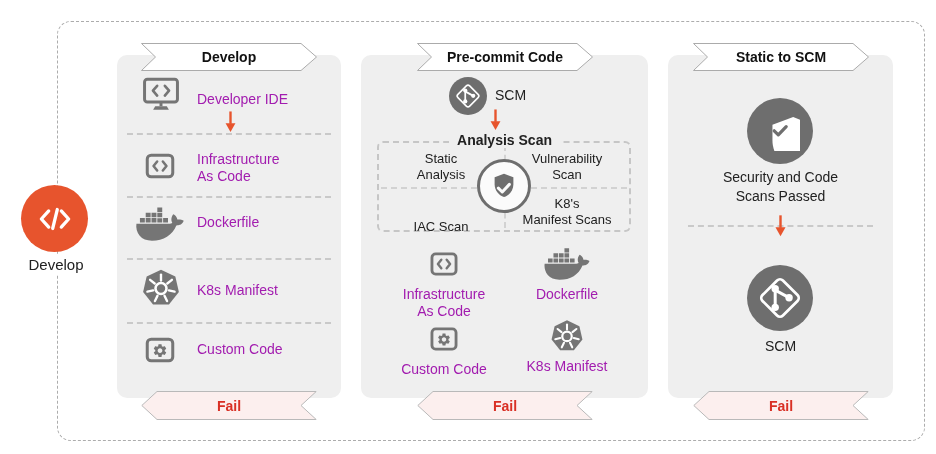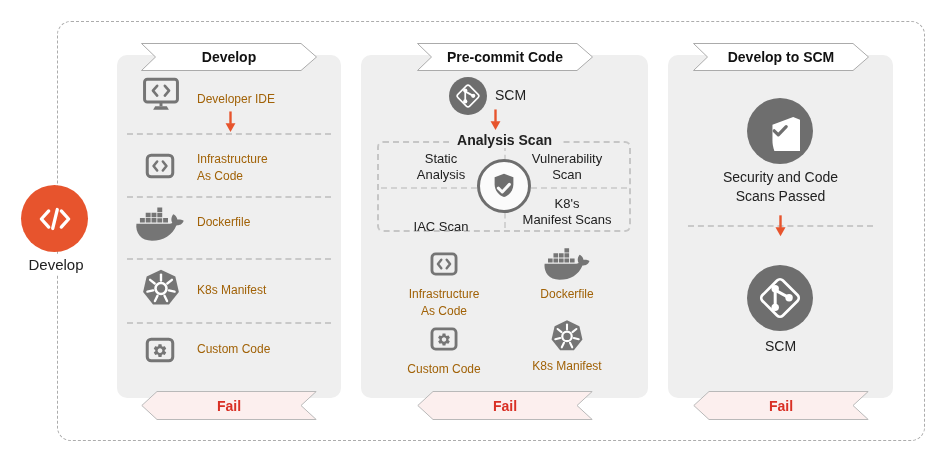--- a/index.html
+++ b/index.html
@@ -17,21 +17,21 @@
   .hbanner{top:43px;}
   .fbanner{top:391px;height:29px;}
   .hbanner svg,.fbanner svg{position:absolute;left:0;top:0;width:100%;height:100%;}
   .hbanner .shape{fill:#ffffff;stroke:#ABABAB;stroke-width:1;}
   .fbanner .shape{fill:#FCEFEE;stroke:#B9B9B9;stroke-width:1;}
   .hbanner span,.fbanner span{position:absolute;inset:0;display:flex;align-items:center;
          justify-content:center;font-weight:bold;font-size:14px;color:#111;}
   .fbanner span{color:#D93025;}
 
   .pre{white-space:pre-line;}
-  .lbl{font-size:12px;line-height:17px;color:#a16207;}
+  .lbl{font-size:14px;line-height:17px;color:#a21caf;}
   .ic{position:absolute;color:#757575;}
   .sep{position:absolute;left:10px;right:10px;border-top:2px dashed #C9C9C9;}
   .arrow{position:absolute;color:#E7542D;}
 
   
   .entry-circle{position:absolute;left:21px;top:185px;width:67px;height:67px;border-radius:50%;
          background:#E7542D;display:flex;align-items:center;justify-content:center;z-index:3;}
   .entry-label{position:absolute;left:4px;top:254px;width:104px;text-align:center;
          font-size:15px;background:#fff;z-index:3;padding:2px 0;}
 
@@ -265,21 +265,21 @@
   <div class="hbanner" style="left:417px">
     <svg viewBox="0 0 176 28" preserveAspectRatio="none">
         <polygon class="shape" points="0.5,0.5 160,0.5 175.5,14 160,27.5 0.5,27.5 14.5,14"></polygon>
       </svg>
     <span>Pre-commit Code</span>
   </div>
   <div class="hbanner" style="left:693px">
     <svg viewBox="0 0 176 28" preserveAspectRatio="none">
         <polygon class="shape" points="0.5,0.5 160,0.5 175.5,14 160,27.5 0.5,27.5 14.5,14"></polygon>
       </svg>
-    <span>Develop to SCM</span>
+    <span>Static to SCM</span>
   </div>
 
   <div class="fbanner" style="left:141px">
     <svg viewBox="0 0 176 29" preserveAspectRatio="none">
         <polygon class="shape" points="0.8,14.5 16,0.5 175.2,0.5 160,14.5 175.2,28.5 16,28.5"></polygon>
       </svg>
     <span>Fail</span>
   </div>
   <div class="fbanner" style="left:417px">
     <svg viewBox="0 0 176 29" preserveAspectRatio="none">

